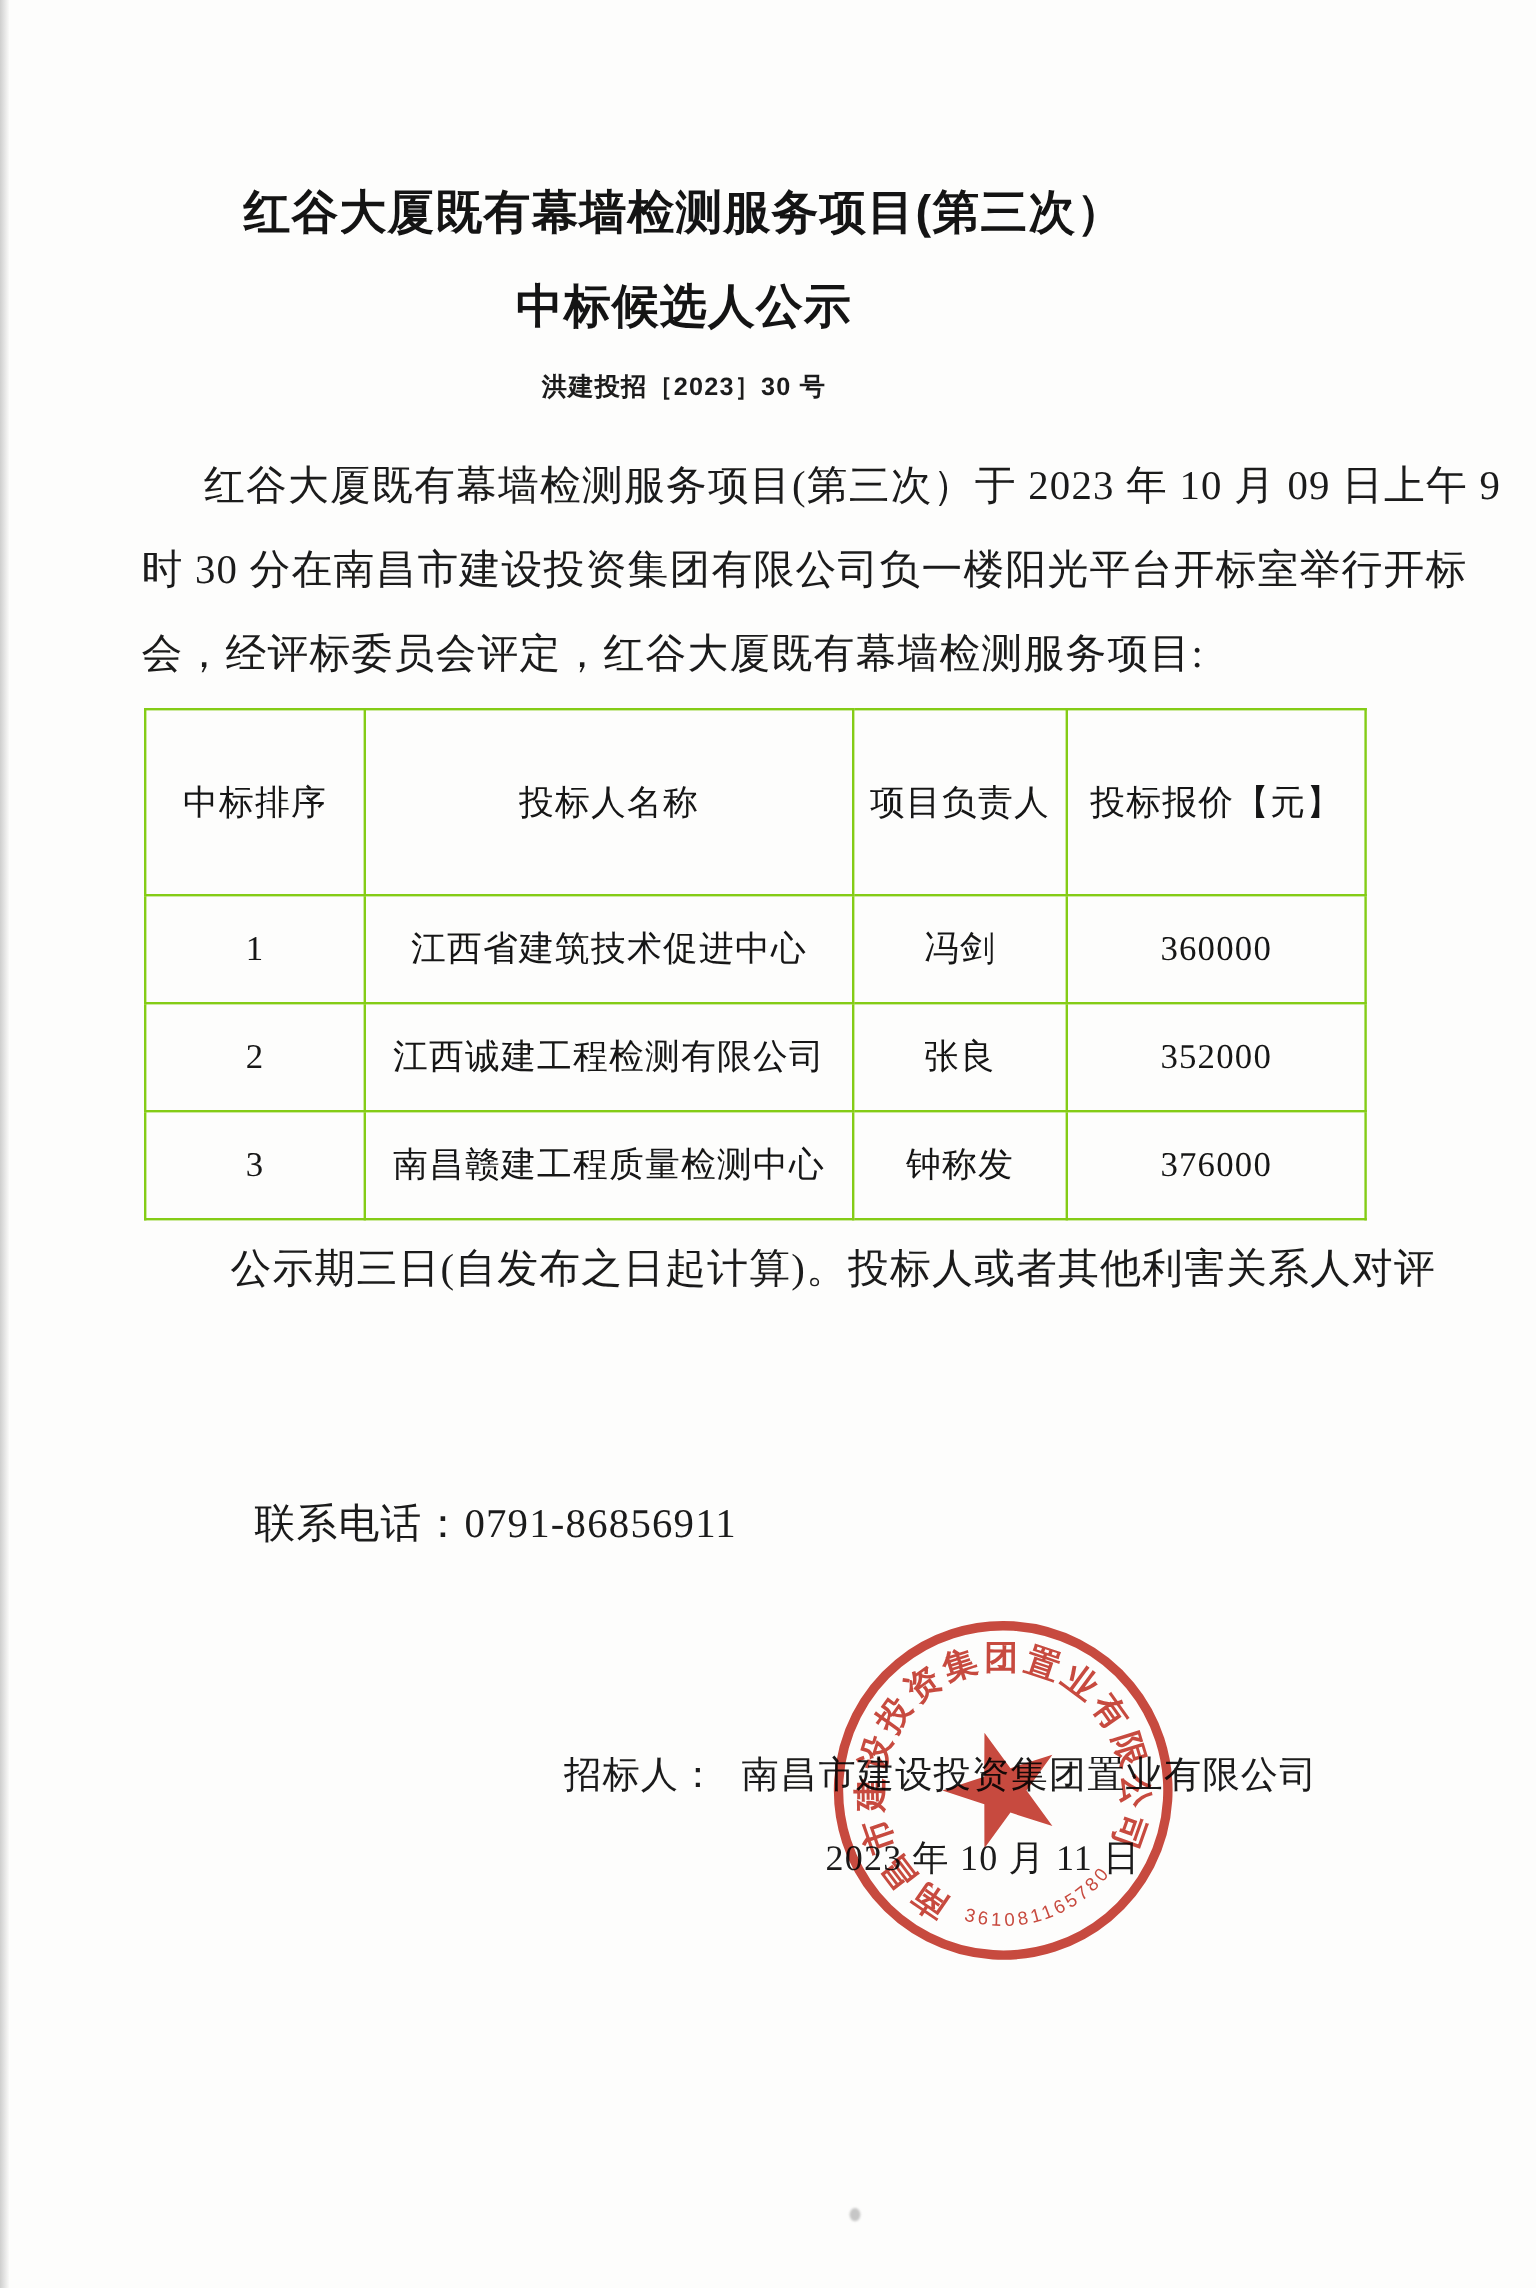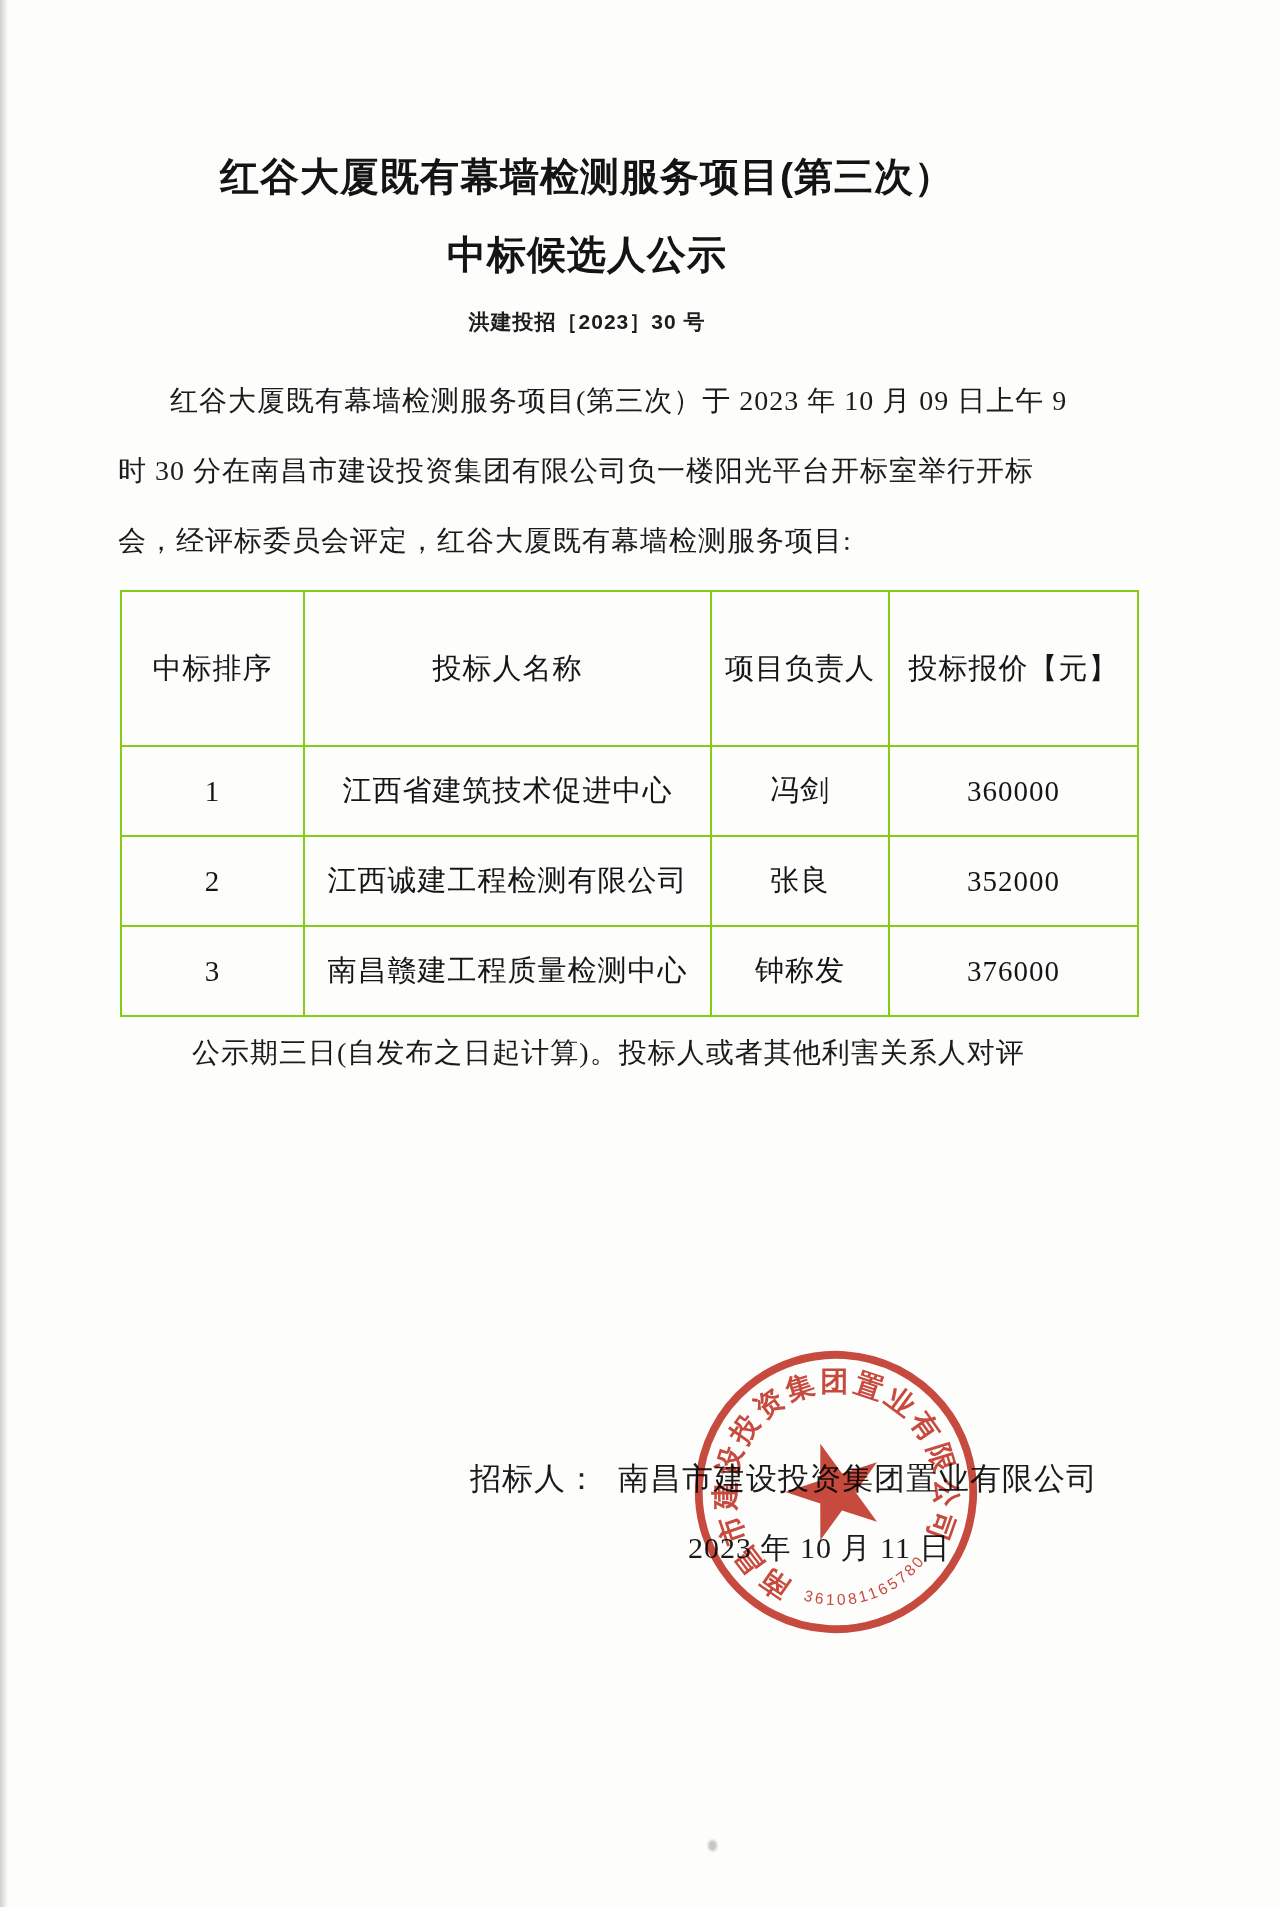--- a/index.html
+++ b/index.html
@@ -13,31 +13,31 @@
     overflow:hidden;
   }
   .scan-edge {
     position:absolute; left:0; top:0; width:8px; height:100%;
     background:linear-gradient(90deg, rgba(150,150,150,.45), rgba(255,255,255,0));
   }
   .scan-speck {
     position:absolute; left:708px; top:1840px; width:9px; height:11px;
     background:#9a9a9a; border-radius:50%; opacity:.55; filter:blur(1px);
   }
-  .center-band { position:absolute; left:17px; width:1140px; text-align:center; white-space:nowrap; }
+  .center-band { position:absolute; left:0; width:1140px; text-align:center; white-space:nowrap; }
   .title {
     font-family:"Liberation Sans","DejaVu Sans",sans-serif;
     font-weight:700; font-size:39px; letter-spacing:1px; color:#141414;
   }
   #title-line1 { top:150px; }
   #title-line2 { top:228px; }
   #doc-number  { top:308px; font-family:"Liberation Sans","DejaVu Sans",sans-serif;
                  font-weight:700; font-size:21px; letter-spacing:1px; }
   .pline {
-    position:absolute; left:118px; font-size:28px; letter-spacing:1px;
+    position:absolute; left:118px; font-size:34px; letter-spacing:1px;
     white-space:nowrap; color:#1b1b1b;
   }
   #p1-line1 { top:382px; left:170px; }
   #p1-line2 { top:452px; }
   #p1-line3 { top:522px; }
   #p2-line1 { top:1034px; left:192px; }
   #p2-line2 { top:1104px; }
   #supervisor-line { top:1176px; left:212px; }
   #phone-line      { top:1247px; left:212px; }
   table.bid-table {
@@ -111,20 +111,21 @@
         <td>南昌赣建工程质量检测中心</td>
         <td>钟称发</td>
         <td>376000</td>
       </tr>
     </tbody>
   </table>
 
   <div class="pline" id="p2-line1">公示期三日(自发布之日起计算)。投标人或者其他利害关系人对评</div>
 
 
+  <div class="pline" id="phone-line">联系电话：0791-86856911</div>
 
   <div class="pline" id="tenderer-line">
     <span>招标人：</span><span class="name">南昌市建设投资集团置业有限公司</span>
   </div>
 
   <div class="pline" id="date-line">2023 年 10 月 11 日</div>
 
   <svg class="seal" viewBox="0 0 300 300">
     <defs>
       <path id="sealTopArc" d="M 83.2 229.7 A 104 104 0 1 1 216.8 229.7"></path>

